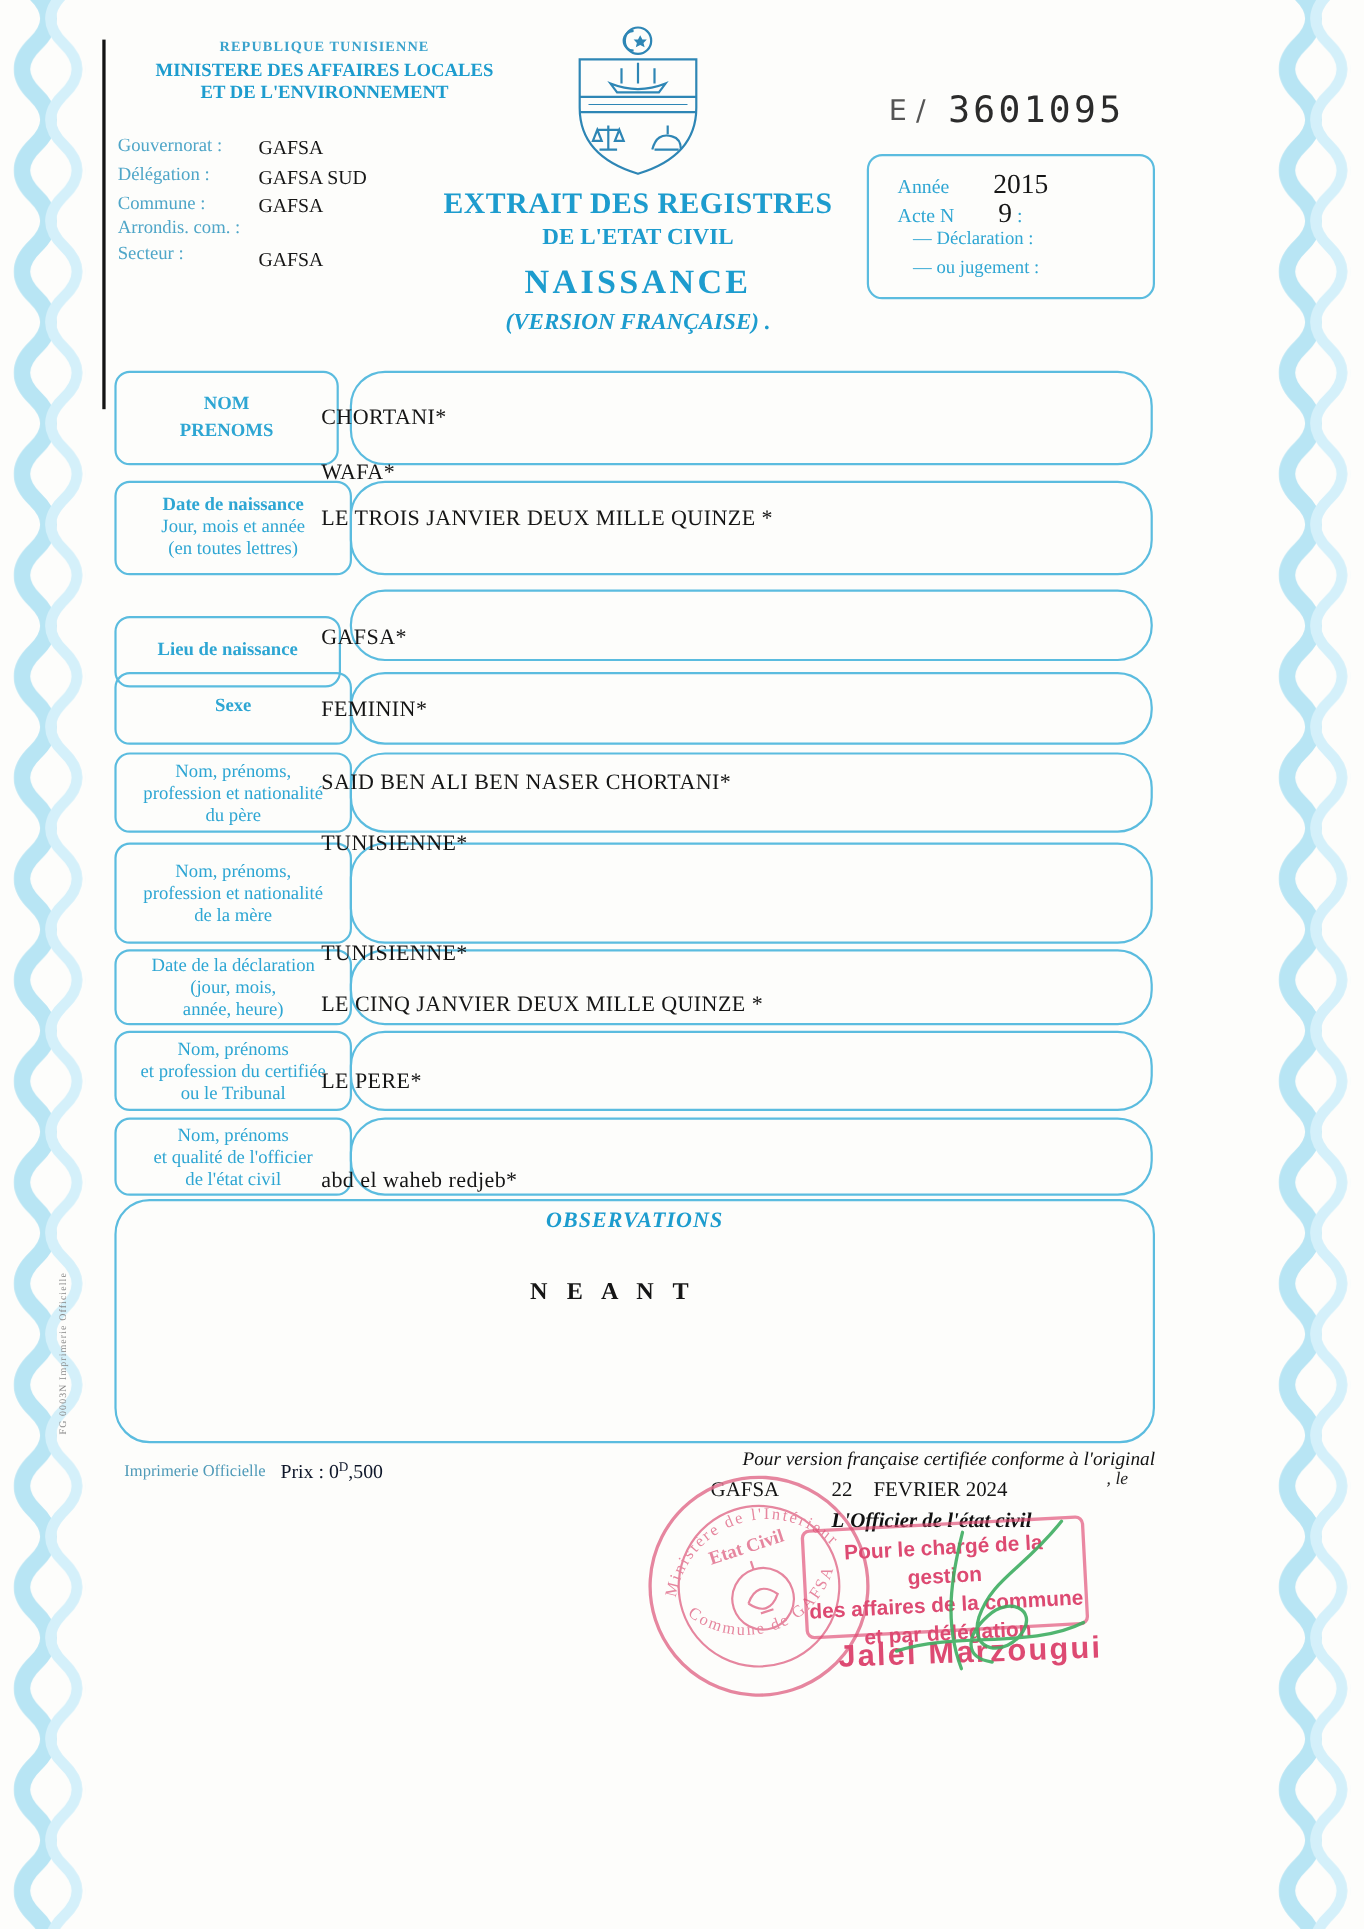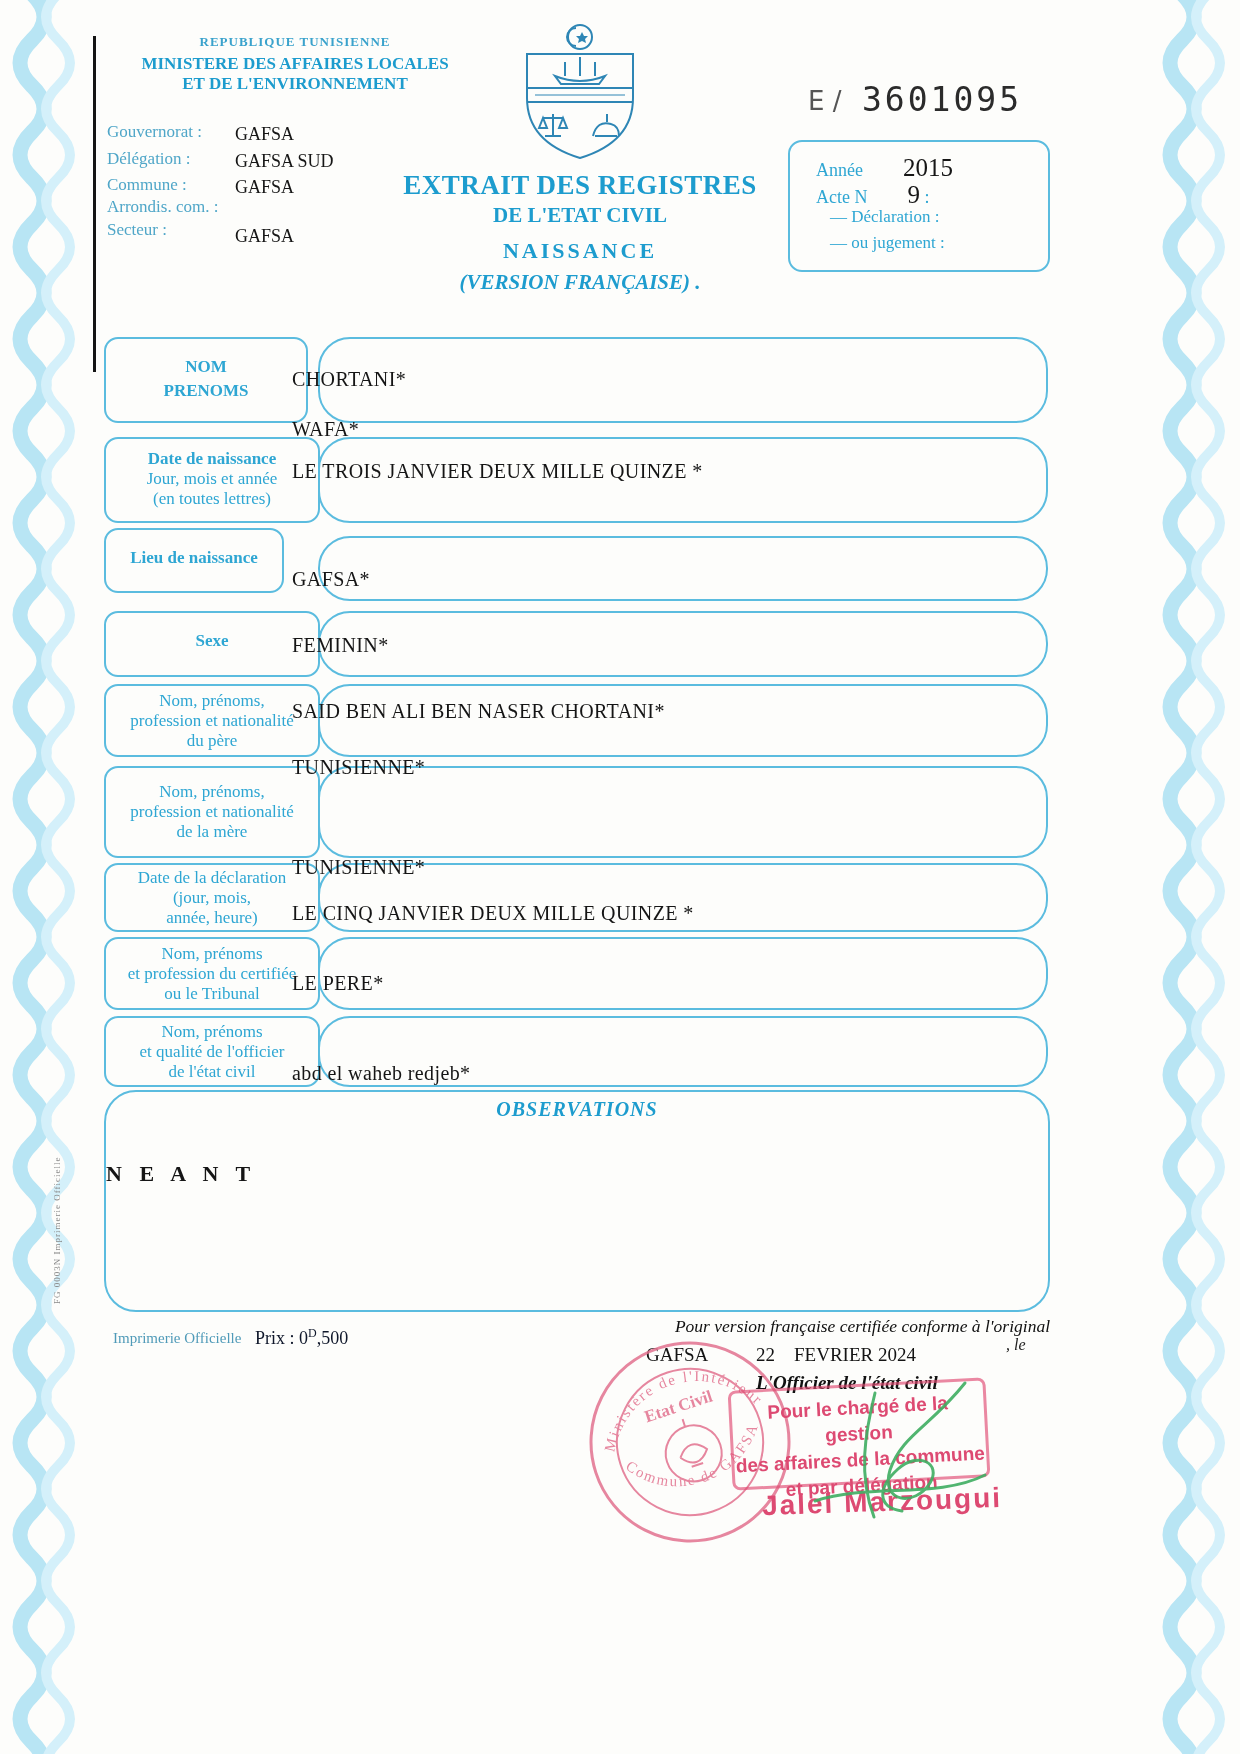--- a/index.html
+++ b/index.html
@@ -14,32 +14,32 @@
   .blackrule { position:absolute; background:#141414; }
   .hdr-rep { font-size:13px; font-weight:bold; letter-spacing:1px; color:#3aa2cc; }
   .hdr-min { font-size:17px; font-weight:bold; color:#1d9cce; }
   .serial-prefix { font-family:"DejaVu Sans", sans-serif; font-size:26px; color:#555; }
   .serial-num { font-family:"DejaVu Sans Mono", monospace; font-size:33px; letter-spacing:3px; color:#2b2b2b; }
   .admin-label { position:absolute; font-size:17px; color:#4fa6c8; white-space:nowrap; }
   .admin-value { position:absolute; font-size:18px; color:#161616; white-space:nowrap; }
   .title-blk { text-align:center; color:#1d9cce; }
   .t1 { font-size:27px; font-weight:bold; letter-spacing:0.5px; }
   .t2 { font-size:21px; font-weight:bold; margin-top:2px; }
-  .t3 { font-size:22px; font-weight:bold; letter-spacing:3px; margin-top:10px; }
+  .t3 { font-size:31px; font-weight:bold; letter-spacing:3px; margin-top:10px; }
   .t4 { font-size:21px; font-weight:bold; font-style:italic; margin-top:6px; }
   .actbox { position:absolute; border:2px solid #5bbcdf; border-radius:14px; }
   .act-line { position:absolute; font-size:18px; color:#2ea6d3; white-space:nowrap; }
   .act-val { color:#161616; font-size:25px;margin-left:40px; }
   .lblbox { position:absolute; border:2px solid #5bbcdf; border-radius:14px; text-align:center; }
   .valbox { position:absolute; border:2px solid #5bbcdf; border-radius:32px; }
   .rowlabel { font-size:17px; line-height:20px; color:#2ea6d3; }
   .bold { font-weight:bold; }
   .typed { position:absolute; color:#151515; font-size:20px; letter-spacing:0.4px; white-space:nowrap; }
   .obs-title { font-size:20px; font-weight:bold; font-style:italic; letter-spacing:1px; color:#1d9cce; text-align:center; padding-top:6px; }
-  .obs-val { margin-top:40px; text-align:left; font-size:22px; font-weight:bold; letter-spacing:6px; color:#151515; padding-right:40px; }
+  .obs-val { margin-top:40px; text-align:center; font-size:22px; font-weight:bold; letter-spacing:6px; color:#151515; padding-right:40px; }
   .foot-impr { position:absolute; font-size:15px; color:#4f9ab8; }
   .foot-prix { position:absolute; font-size:18px; color:#0f172a; }
   .foot-cert { position:absolute; font-style:italic; font-size:17.5px; color:#111; text-align:right; }
   .foot-le { position:absolute; font-style:italic; font-size:16px; color:#222; }
   .foot-date { position:absolute; font-size:19px; color:#141414; white-space:nowrap; }
   .foot-off { position:absolute; font-size:19px; font-weight:bold; font-style:italic; color:#111; }
   .notebox { position:absolute; border:2px solid #5bbcdf; border-radius:8px; padding:4px 10px; font-size:13.5px; line-height:17px; color:#3f93bb; }
   .note-indent { padding-left:42px; }
   .rectstamp {
     position:absolute; border:3px solid rgba(224,74,114,0.65); border-radius:8px;
@@ -137,21 +137,21 @@
   <div class="typed" style="left:292px;top:418px">WAFA*</div>
 
   <div class="lblbox" style="left:104px;top:437px;width:216px;height:86px;padding-top:10px">
     <div class="rowlabel bold">Date de naissance</div>
     <div class="rowlabel">Jour, mois et année</div>
     <div class="rowlabel">(en toutes lettres)</div>
   </div>
   <div class="valbox" style="left:318px;top:437px;width:730px;height:86px"></div>
   <div class="typed" style="left:292px;top:460px">LE TROIS JANVIER  DEUX MILLE QUINZE *</div>
 
-  <div class="lblbox" style="left:104px;top:528px;width:180px;height:65px;padding-top:18px">
+  <div class="lblbox" style="left:104px;top:560px;width:206px;height:65px;padding-top:18px">
     <div class="rowlabel bold">Lieu de naissance</div>
   </div>
   <div class="valbox" style="left:318px;top:536px;width:730px;height:65px"></div>
   <div class="typed" style="left:292px;top:568px">GAFSA*</div>
 
   <div class="lblbox" style="left:104px;top:611px;width:216px;height:66px;padding-top:18px">
     <div class="rowlabel bold">Sexe</div>
   </div>
   <div class="valbox" style="left:318px;top:611px;width:730px;height:66px"></div>
   <div class="typed" style="left:292px;top:634px">FEMININ*</div>

